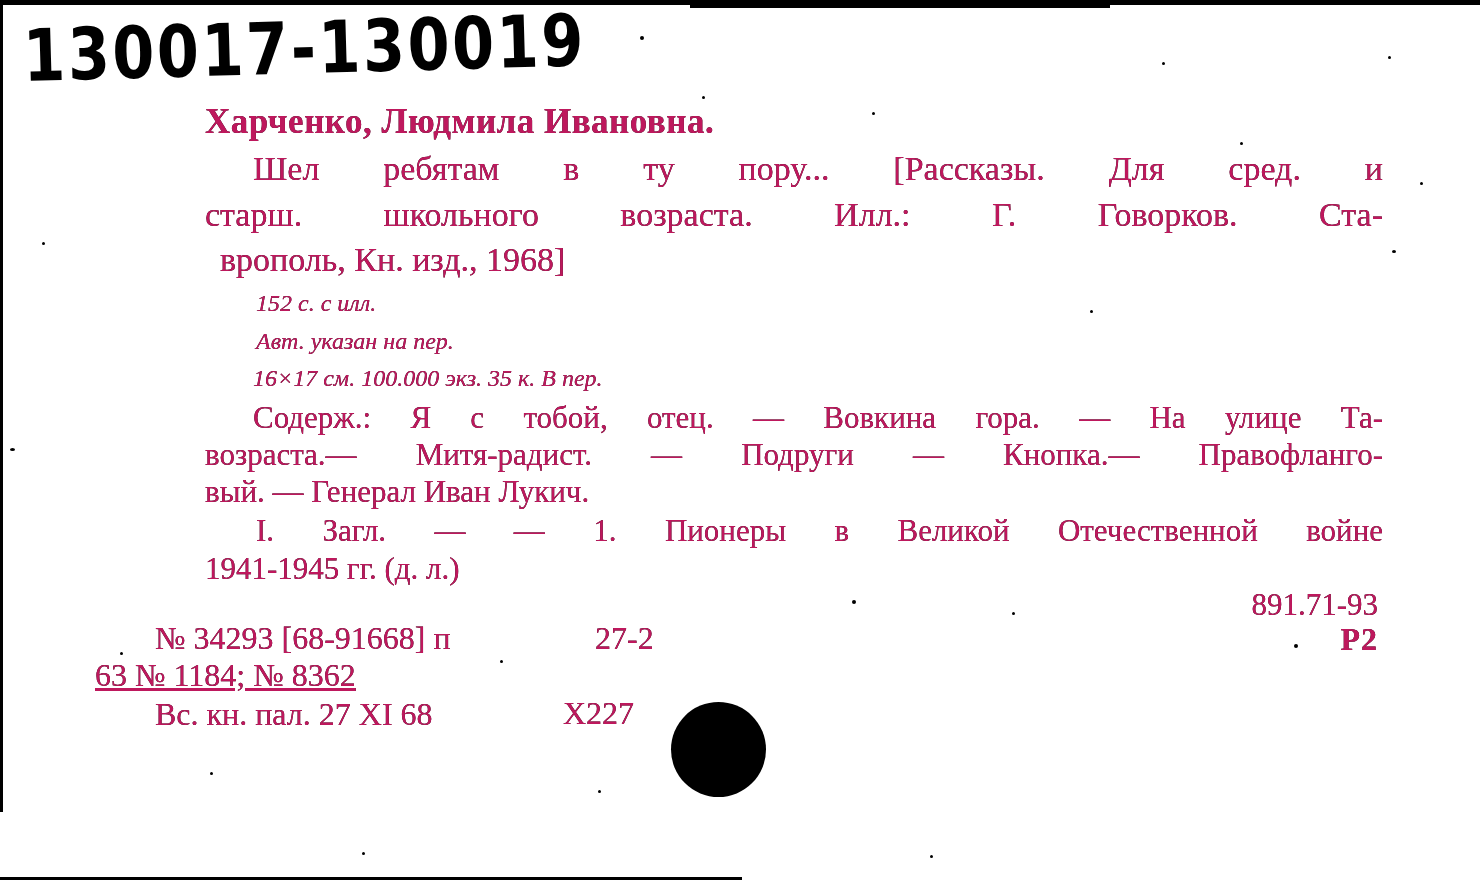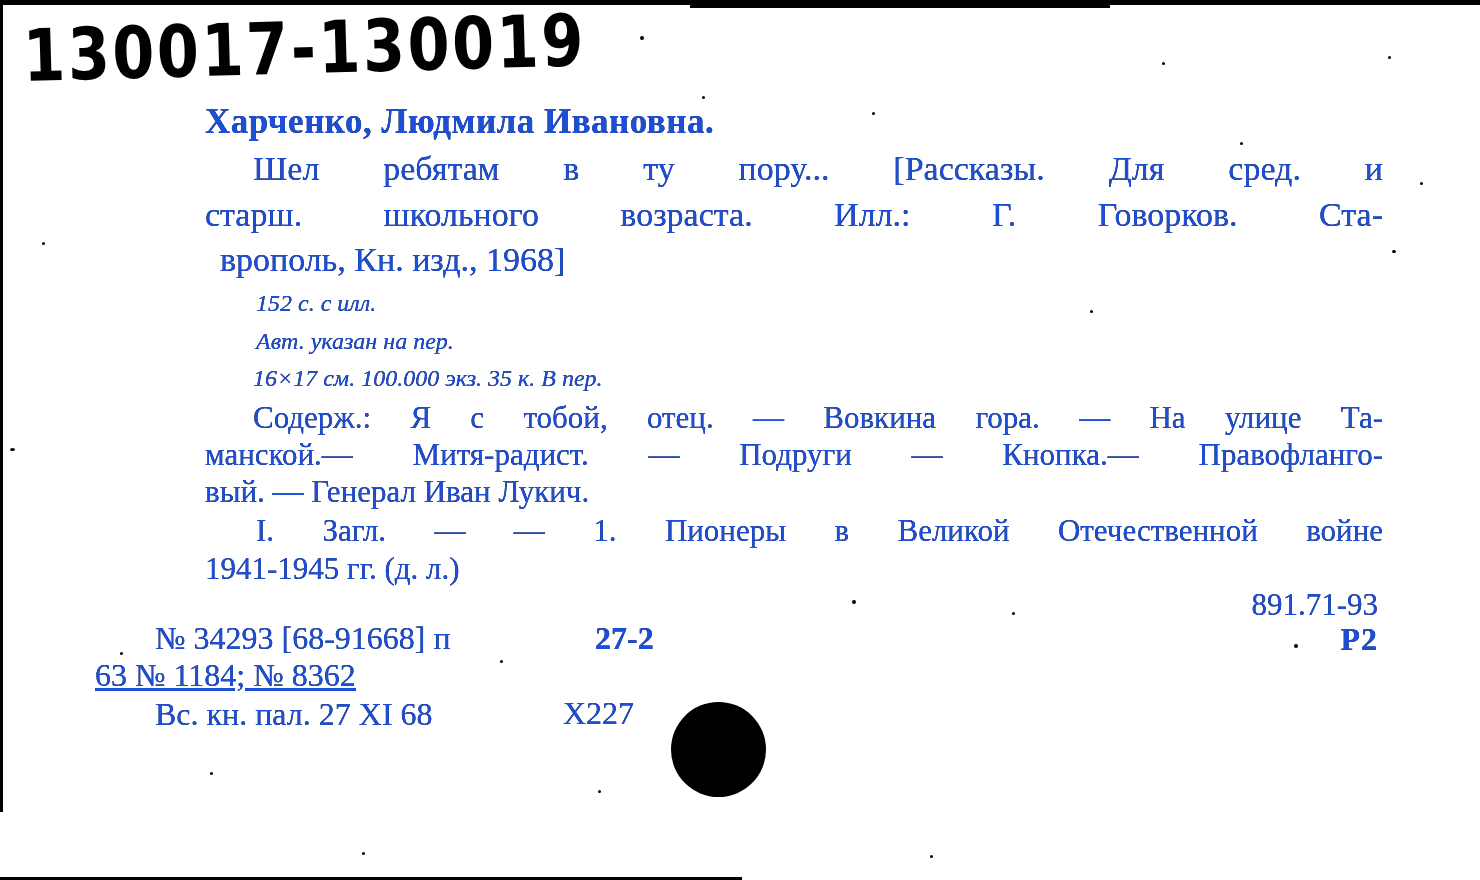--- a/index.html
+++ b/index.html
@@ -25,21 +25,21 @@
     letter-spacing:3px;
     transform:rotate(-1.6deg) scaleX(0.84);
     transform-origin:left top;
     white-space:nowrap;
     color:#000;
   }
 
   .line{
     position:absolute;
     white-space:nowrap;
-    color:#1d4ed8;
+    color:#be185d;
     text-shadow:0 0 0.6px #0b0b0b;
   }
   .just{
     white-space:normal;
     text-align:justify;
     text-align-last:justify;
   }
   .heading{left:205px;top:102px;font-size:35px;font-weight:bold;letter-spacing:0.5px;}
 
   .t{font-size:34px;}           
@@ -55,21 +55,21 @@
   .l7 {left:253px;top:400px;width:1130px;}
   .l8 {left:205px;top:437px;width:1178px;}
   .l9 {left:205px;top:474px;}
   .l10{left:256px;top:513px;width:1127px;}
   .l11{left:205px;top:551px;}
 
   .udc{left:1128px;top:587px;width:250px;text-align:right;font-size:31px;}
   .cat{left:1128px;top:621px;width:250px;text-align:right;font-size:32px;font-weight:bold;letter-spacing:1px;}
 
   .r1a{left:155px;top:620px;font-size:32px;}
-  .r1b{left:595px;top:620px;font-size:32px;font-weight:bold;}
+  .r1b{left:595px;top:620px;font-size:32px;}
   .r2 {left:95px; top:657px;font-size:32px;text-decoration:underline;}
   .r3a{left:155px;top:696px;font-size:32px;}
   .r3b{left:563px;top:695px;font-size:32px;}
 
   .punch-hole{
     position:absolute;left:671px;top:702px;width:95px;height:95px;
     background:#000;border-radius:50%;
   }
   .speck{position:absolute;background:#000;border-radius:50%;}
 </style>
@@ -87,21 +87,21 @@
 
   <div class="line heading">Харченко, Людмила Ивановна.</div>
 
   <div class="line t l1 just">Шел ребятам в ту пору... [Рассказы. Для сред. и</div>
   <div class="line t l2 just">старш. школьного возраста. Илл.: Г. Говорков. Ста-</div>
   <div class="line t l3">врополь, Кн. изд., 1968]</div>
   <div class="line s l4">152 с. с илл.</div>
   <div class="line s l5">Авт. указан на пер.</div>
   <div class="line s l6">16×17 см. 100.000 экз. 35 к. В пер.</div>
   <div class="line c l7 just">Содерж.: Я с тобой, отец. — Вовкина гора. — На улице Та-</div>
-  <div class="line c l8 just">манской.— Митя-радист. — Подруги — Кнопка.— Правофланго-</div>
+  <div class="line c l8 just">возраста.— Митя-радист. — Подруги — Кнопка.— Правофланго-</div>
   <div class="line c l9">вый. — Генерал Иван Лукич.</div>
   <div class="line c l10 just">I. Загл. — — 1. Пионеры в Великой Отечественной войне</div>
   <div class="line c l11">1941-1945 гг. (д. л.)</div>
 
   <div class="line udc">891.71-93</div>
   <div class="line cat">Р2</div>
 
   <div class="line r1a">№ 34293 [68-91668] п</div>
   <div class="line r1b">27-2</div>
   <div class="line r2">63 № 1184; № 8362</div>

